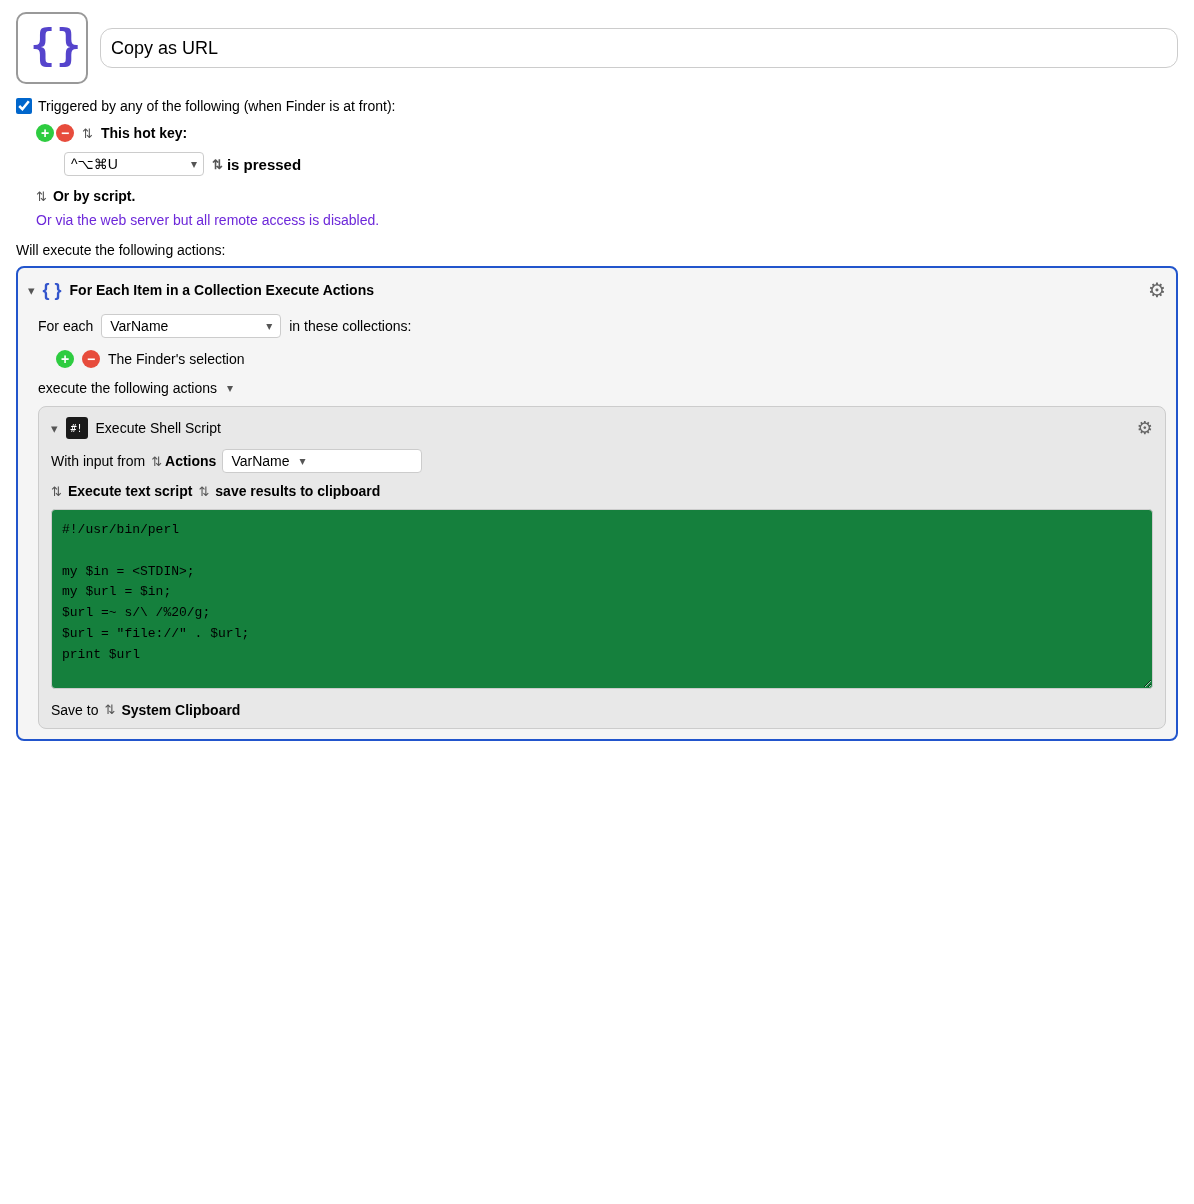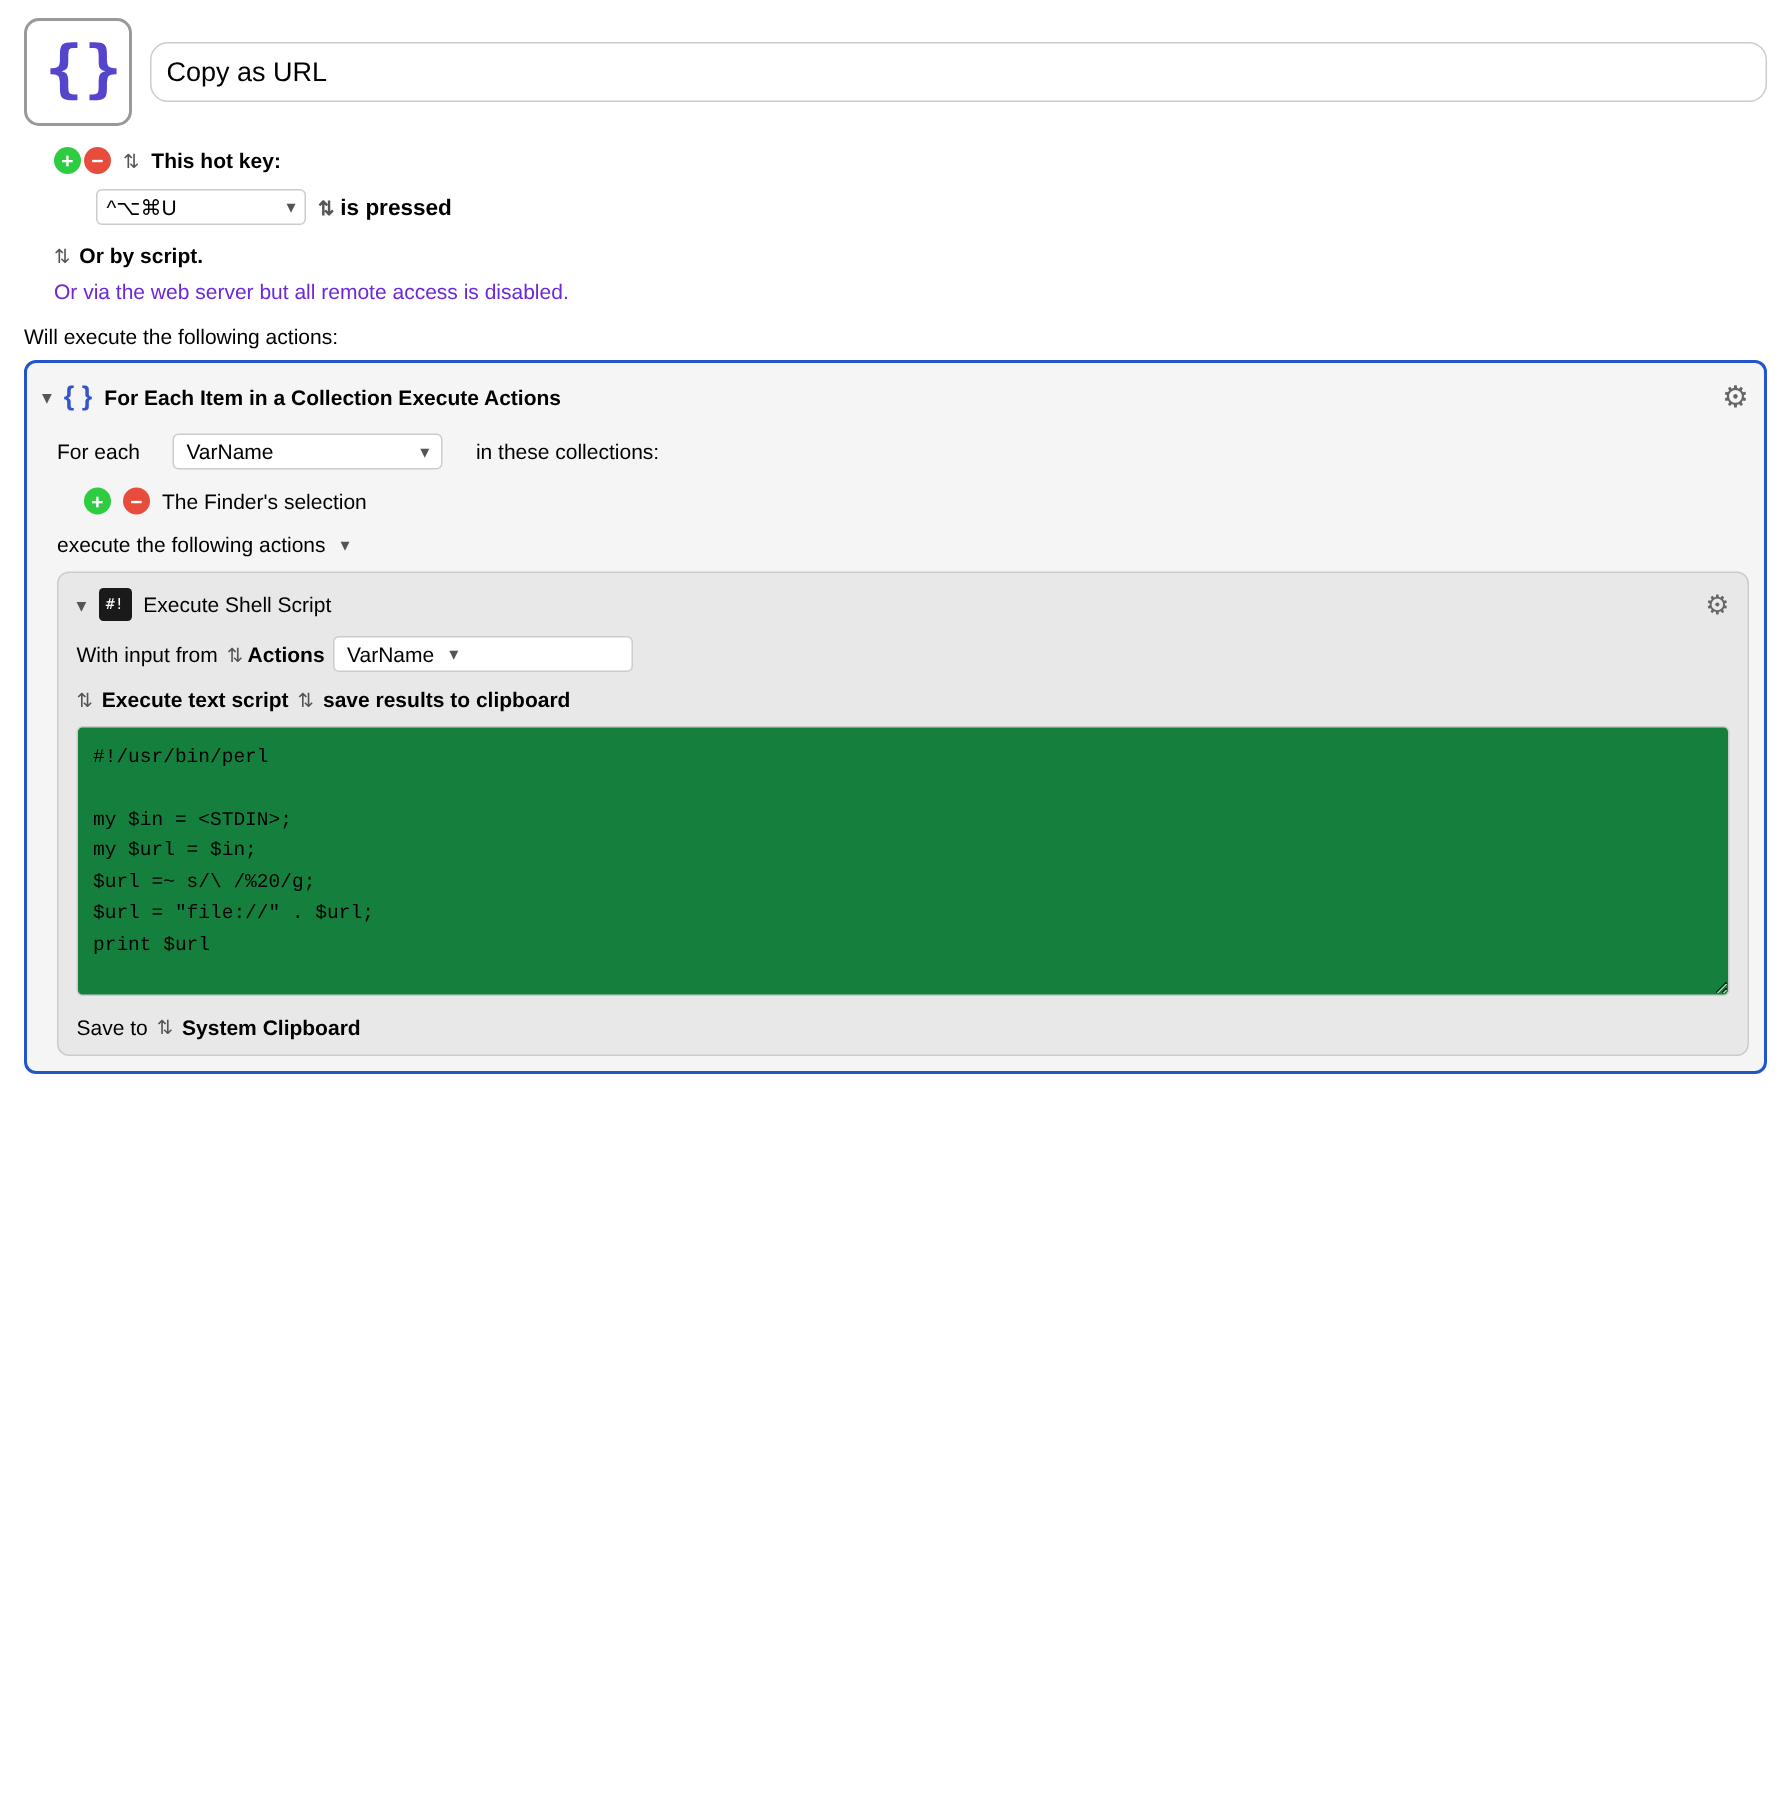--- a/index.html
+++ b/index.html
@@ -236,21 +236,21 @@
       border: none;
       cursor: pointer;
       font-size: 20px;
       color: #666;
     }
 
     
     .foreach-row {
       display: flex;
       align-items: center;
-      gap: 22px;
+      gap: 8px;
       margin-bottom: 12px;
       margin-left: 10px;
     }
 
     .for-each-label {
       font-size: 14px;
     }
 
     .varname-select {
       display: flex;
@@ -431,20 +431,24 @@
     <div class="app-icon">
       <svg viewBox="0 0 52 52" xmlns="http://www.w3.org/2000/svg">
         <text x="4" y="38" font-size="42" font-weight="bold" fill="#5544cc" font-family="monospace">{</text>
         <text x="30" y="38" font-size="42" font-weight="bold" fill="#5544cc" font-family="monospace">}</text>
       </svg>
     </div>
     <input type="text" class="title-input" value="Copy as URL" style="">
   </div>
 
   <div class="trigger-section">
+    <div class="trigger-checkbox-row">
+      <input type="checkbox" checked="" style="">
+      <span>Triggered by any of the following (when Finder is at front):</span>
+    </div>
 
     <div class="hotkey-section">
       <div class="hotkey-title-row">
         <div class="add-remove-btns">
           <button class="btn-circle-green">
             <span>+</span>
           </button>
           <button class="btn-circle-red">
             <span>−</span>
           </button>

